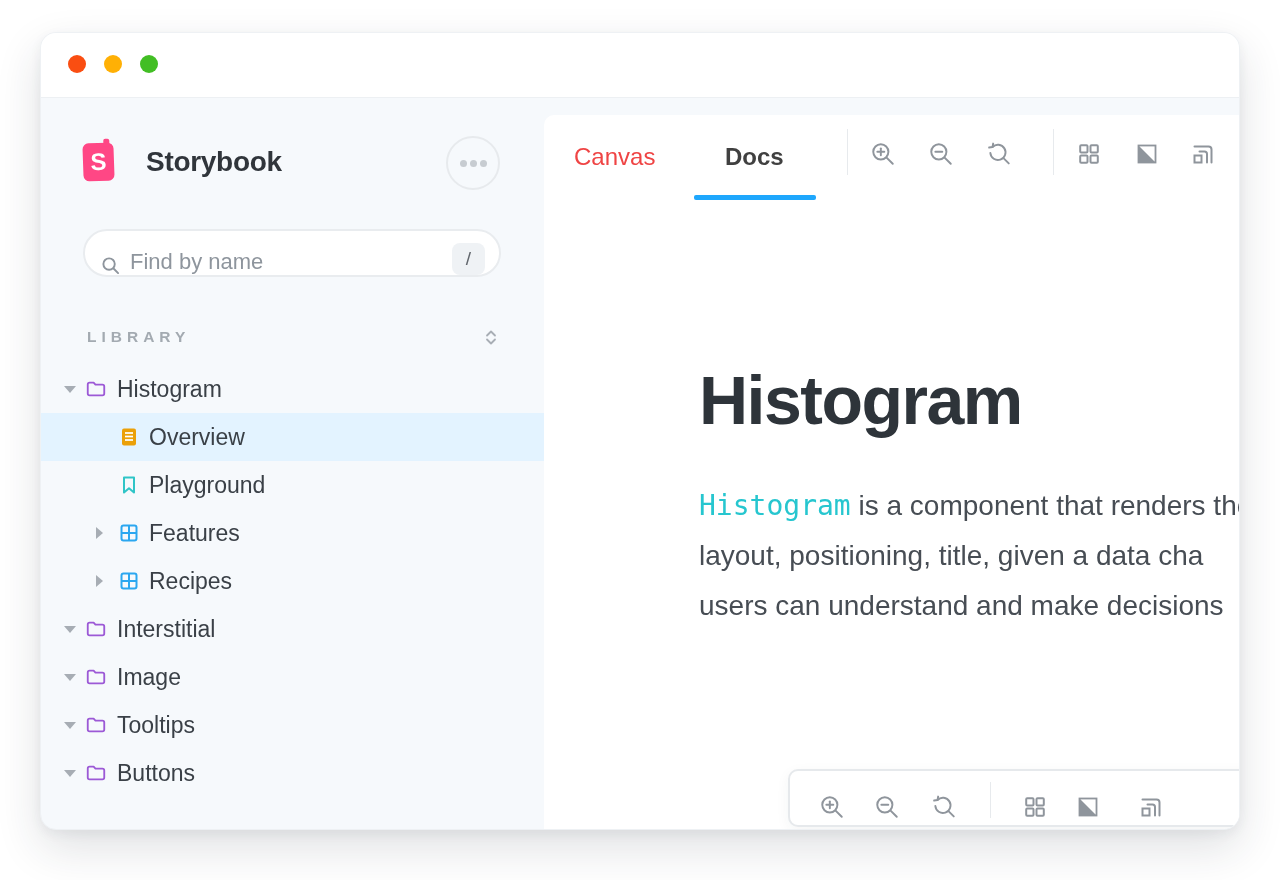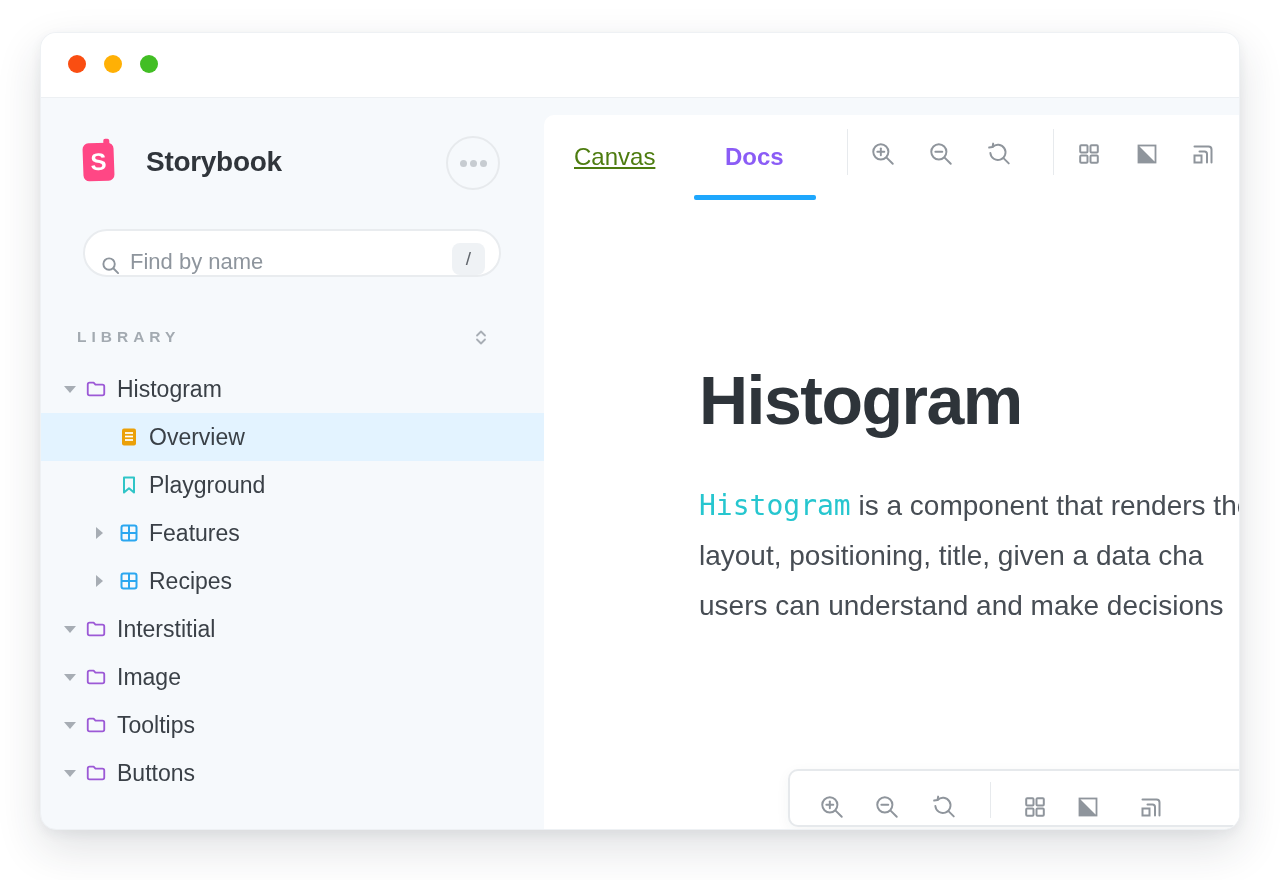--- a/index.html
+++ b/index.html
@@ -30,21 +30,21 @@
   .menu-btn i { width:7px; height:7px; border-radius:50%; background:#C7CCD1; }
 
   .search { position:absolute; left:42px; top:131px; width:418px; height:48px; background:#fff;
     border:2px solid #E9ECEF; border-radius:24px; display:flex; align-items:flex-end; padding:0 14px 0 16px; }
   .search input { flex:1; border:none; outline:none; background:transparent; font-size:22px; color:#40464D;
     margin-left:10px; font-family:inherit; min-width:0; }
   .search input::placeholder { color:#8E959D; }
   .kbd { width:33px; height:32px; background:#EFF2F5; border-radius:8px; display:flex; align-items:center;
     justify-content:center; font-size:19px; color:#61666C; flex:0 0 auto; }
 
-  .library { position:absolute; left:36px; top:228px; width:412px; height:22px; display:flex;
+  .library { position:absolute; left:46px; top:228px; width:412px; height:22px; display:flex;
     align-items:center; justify-content:space-between; }
   .library-label { font-size:15.5px; font-weight:700; color:#A3AAB1; letter-spacing:5px; }
   .collapse-btn { cursor:pointer; display:flex; }
 
   .tree { position:absolute; left:0; right:0; top:267px; }
   .trow { height:48px; display:flex; align-items:center; font-size:23px; color:#3A4047; cursor:pointer; }
   .trow.sel { background:#E3F3FF; }
   .chev-down { width:0; height:0; border-left:6px solid transparent; border-right:6px solid transparent;
     border-top:7px solid #A7ADB4; }
   .chev-right { width:0; height:0; border-top:6px solid transparent; border-bottom:6px solid transparent;
@@ -52,22 +52,22 @@
   .trow.t-folder .chev-wrap { margin-left:20px; width:18px; display:flex; justify-content:center; }
   .trow.t-folder .ic { margin-left:6px; }
   .trow.t-doc .ic { margin-left:78px; }
   .trow.t-comp .chev-wrap { margin-left:55px; width:10px; display:flex; }
   .trow.t-comp .ic { margin-left:13px; }
   .trow .lbl { margin-left:10px; }
 
   
   .card { position:absolute; left:503px; top:82px; right:0; bottom:0; background:#fff; border-top-left-radius:10px; }
   .tab { position:absolute; top:28px; font-size:24px; cursor:pointer; }
-  .tab.canvas { left:30px; color:#4d7c0f;text-decoration:underline; }
-  .tab.docs { left:181px; color:#8b5cf6; font-weight:700; }
+  .tab.canvas { left:30px; color:#ef4444; }
+  .tab.docs { left:181px; color:#404040; font-weight:700; }
   .tab-underline { position:absolute; left:150px; top:80px; width:122px; height:5px; background:#1EA7FD; border-radius:2px; }
   .vdiv { position:absolute; top:14px; height:46px; width:1px; background:#E7EAED; }
   .tbtn { position:absolute; cursor:pointer; line-height:0; }
 
   .doc-title { position:absolute; left:155px; top:246px; font-size:68px; font-weight:800;
     color:#2E343A; letter-spacing:-1.5px; }
   .doc-par { position:absolute; left:155px; top:366px; right:0; overflow:hidden; }
   .doc-par .line { white-space:nowrap; font-size:28px; line-height:50px; color:#474D54; }
   .doc-par code { font-family:"DejaVu Sans Mono","Liberation Mono",monospace; color:#26C6CF; font-size:28px; }
 

